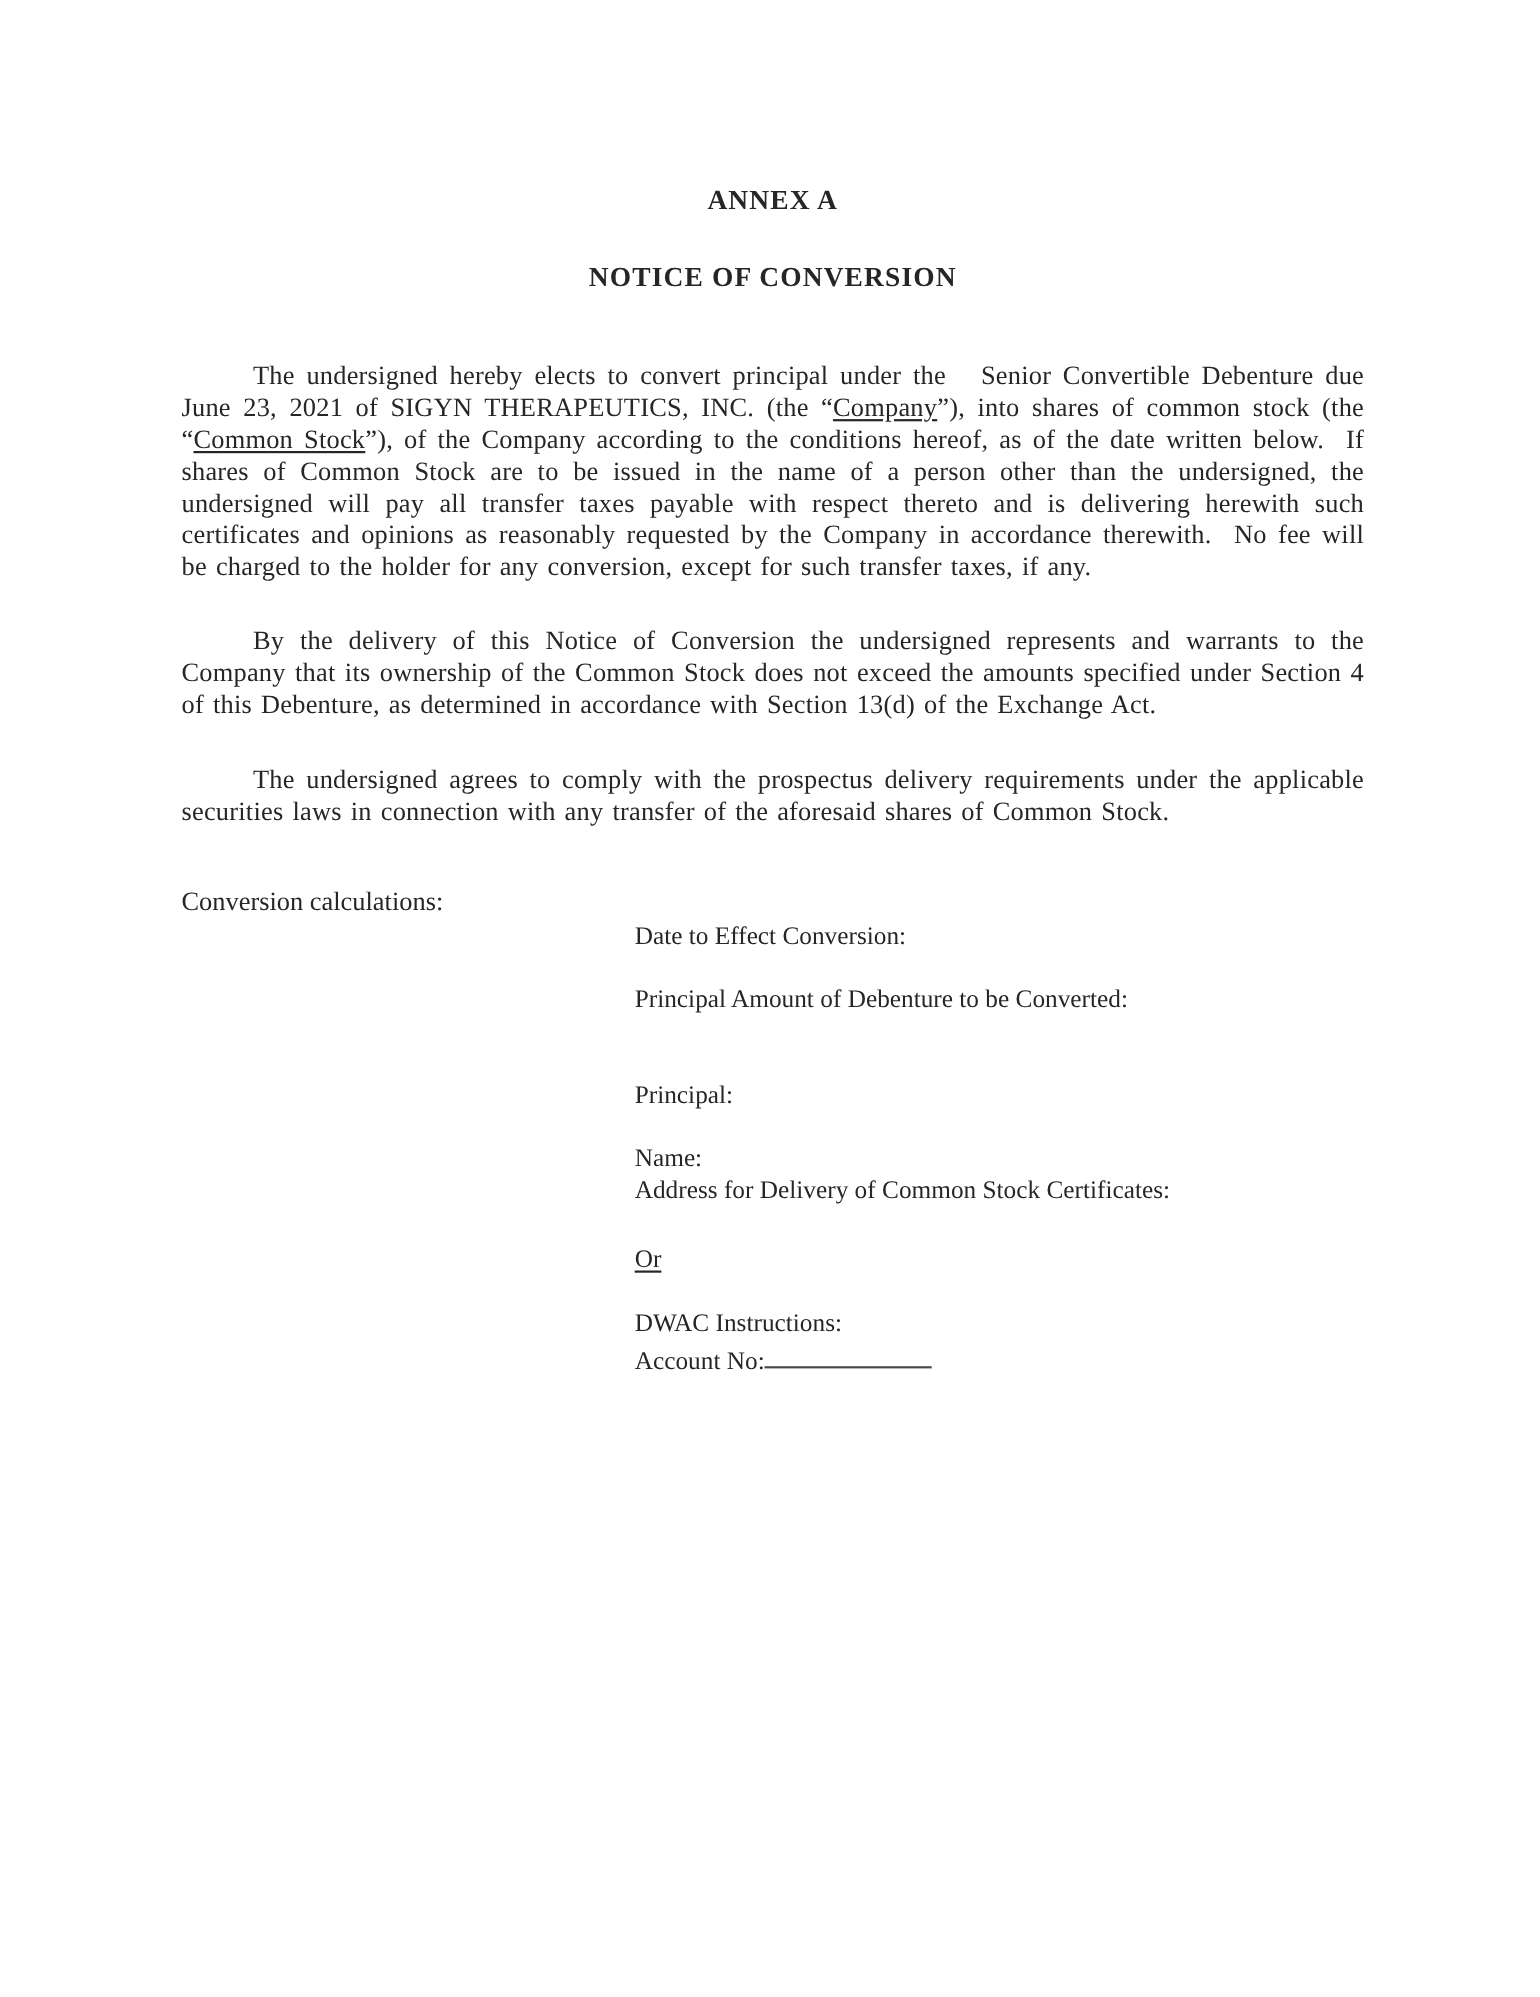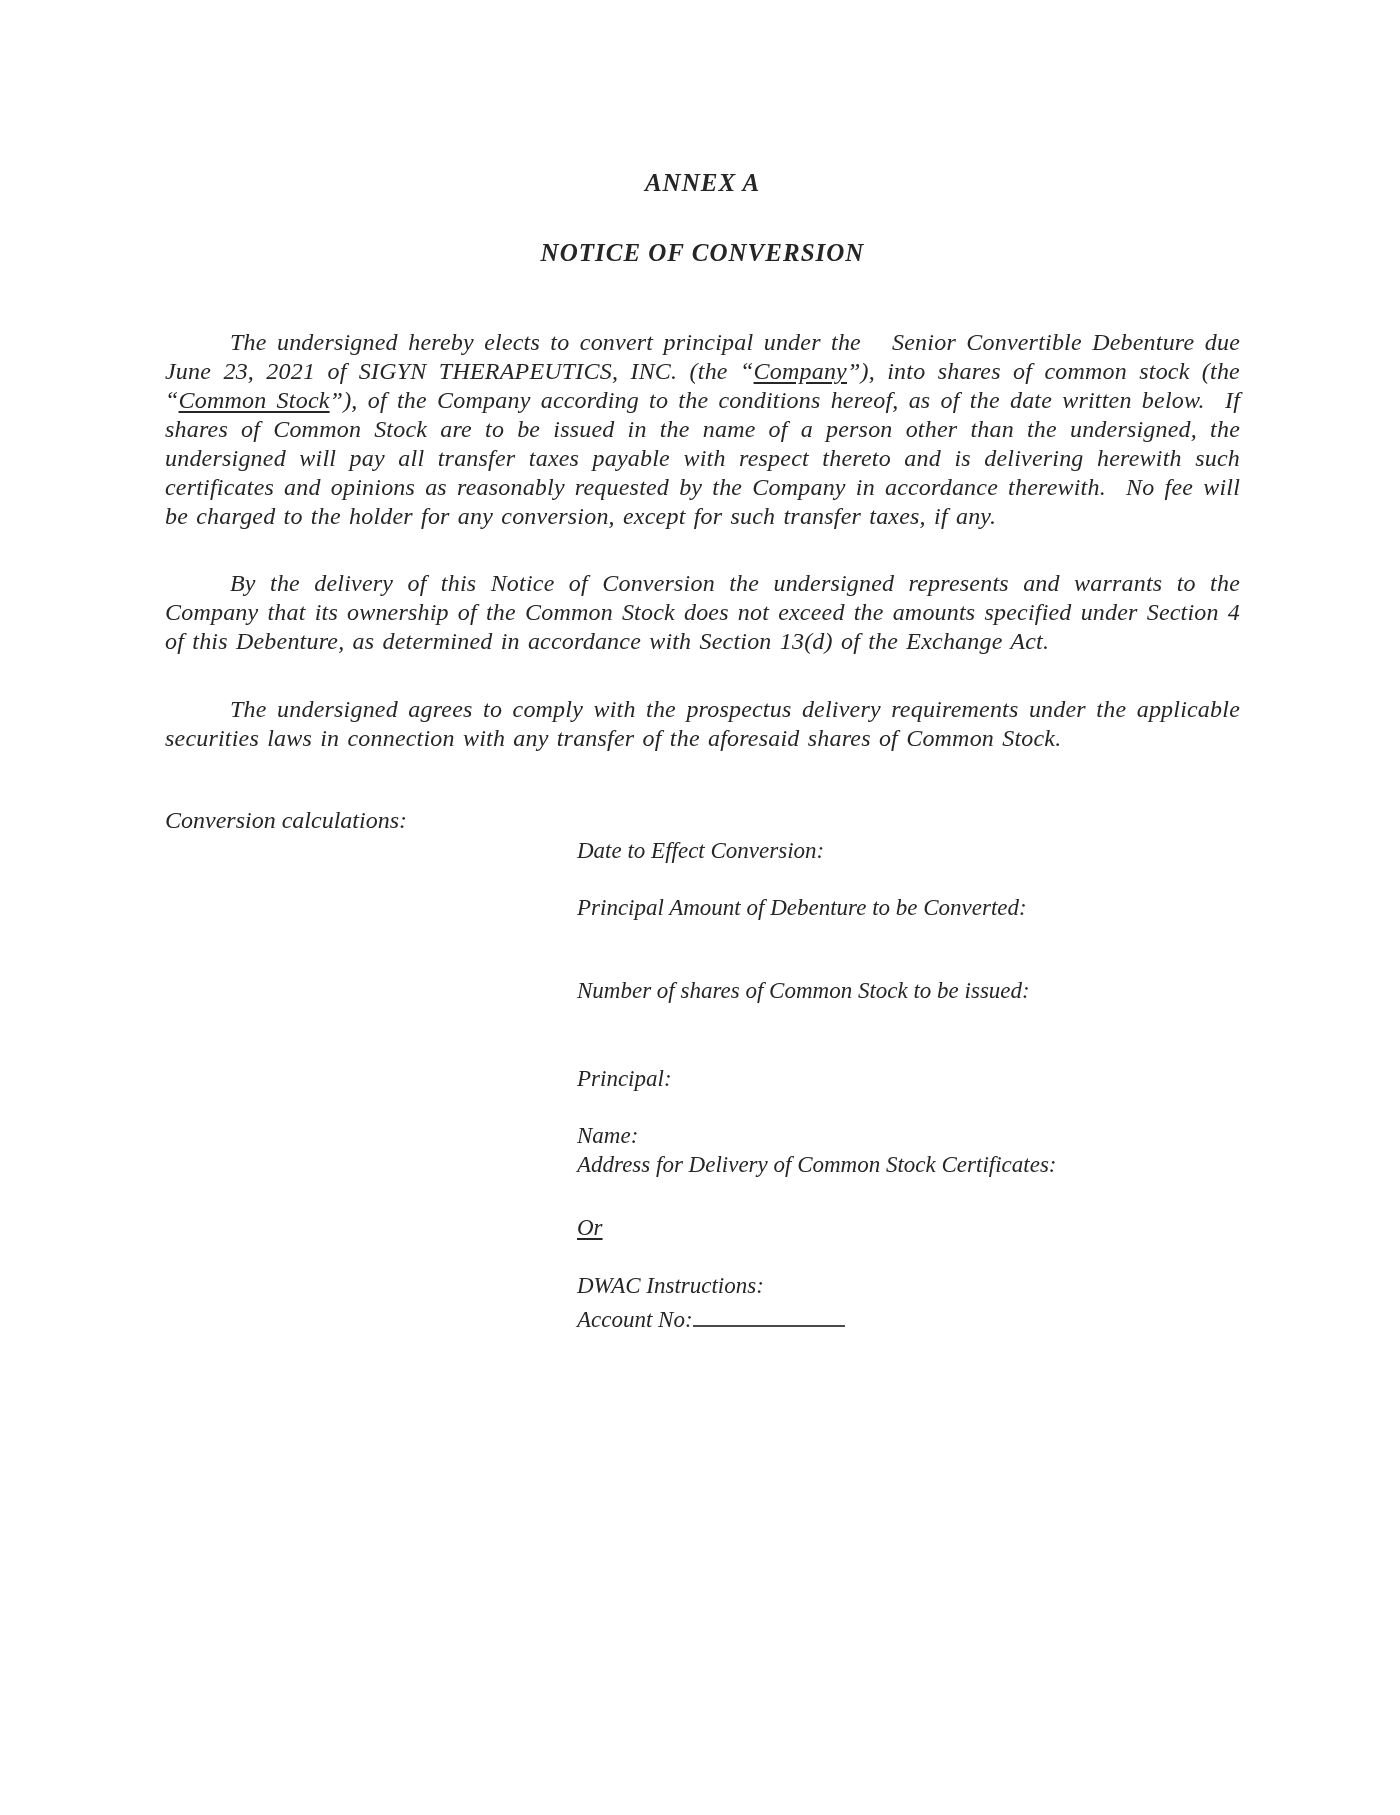--- a/index.html
+++ b/index.html
@@ -8,21 +8,20 @@
     background: #ffffff;
   }
   .page {
     position: relative;
     width: 1400px;
     height: 1678px;
     background: #ffffff;
     font-family: "Liberation Serif", serif;
     color: #262626;
     overflow: hidden;
-    font-style: italic;
   }
   .content {
     position: absolute;
     left: 165px;
     top: 168px;
     width: 1075px;
   }
   .doc-title {
     font-size: 25px;
     font-weight: bold;
@@ -110,21 +109,20 @@
     <p class="para p3">The undersigned agrees to comply with the prospectus delivery requirements under the applicable securities laws in connection with any transfer of the aforesaid shares of Common Stock.</p>
 
     <div class="conv-label">Conversion calculations:</div>
 
     <div class="fields">
 
       <div class="field f-date">Date to Effect Conversion:</div>
 
       <div class="field f-principal">Principal Amount of Debenture to be Converted:</div>
 
-      <div class="field f-shares">Number of shares of Common Stock to be issued:</div>
 
       <div class="field f-signature">Principal:</div>
 
       <div class="field f-name">Name:</div>
 
       <div class="field f-address">Address for Delivery of Common Stock Certificates:</div>
 
       <div class="field f-or"><span class="u">Or</span></div>
 
       <div class="field f-dwac">DWAC Instructions:</div>

